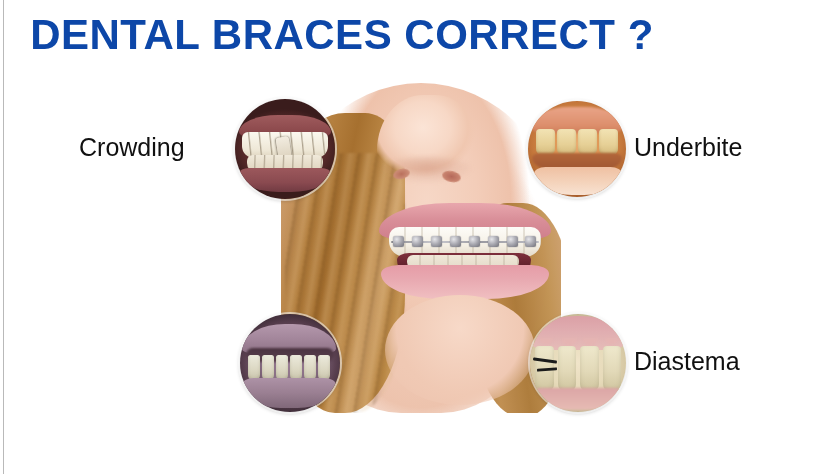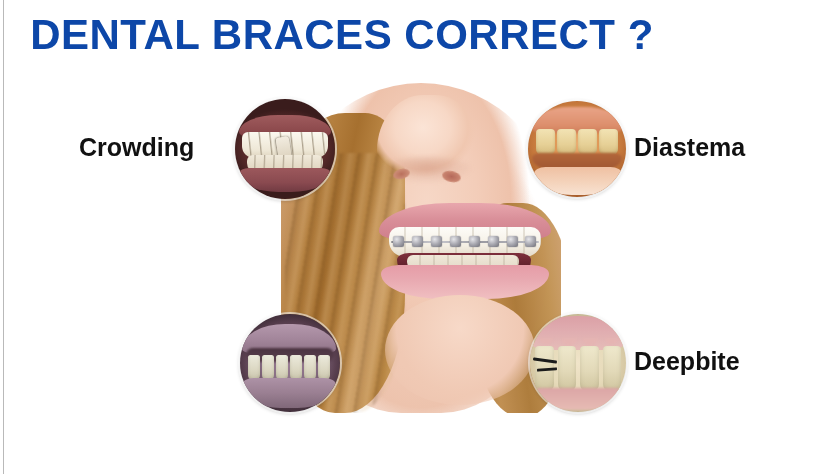--- a/index.html
+++ b/index.html
@@ -455,21 +455,21 @@
     border-radius: 12px 12px 46px 46px / 6px 6px 20px 20px;
     background: linear-gradient(180deg, #dca6a6 0%, #e7bcb4 100%);
     filter: blur(0.8px);
   }
 
   
   .label {
     position: absolute;
     font-size: 25px;
     line-height: 28px;
-    font-weight: 700;
+    font-weight: 400;
     color: #111111;
     white-space: nowrap;
     font-family: "Liberation Sans", "DejaVu Sans", sans-serif;
   }
   .label-crowding  { left: 79px;  top: 133px; }
   .label-deepbite  { left: 634px; top: 133px; }
   .label-underbite { left: 80px;  top: 347px; letter-spacing: 1.2px; }
   .label-diastema  { left: 634px; top: 347px; }
 </style>
 </head>
@@ -560,18 +560,18 @@
         <i></i>
         <i></i>
     </div>
     <div class="diastema-mark"></div>
     <div class="diastema-mark2"></div>
     <div class="diastema-lower-gum"></div>
   </div>
 
   <div class="label label-crowding">Crowding</div>
 
-  <div class="label label-deepbite">Diastema</div>
-
-
-  <div class="label label-diastema">Deepbite</div>
+  <div class="label label-deepbite">Underbite</div>
+
+
+  <div class="label label-diastema">Diastema</div>
 
 </div>
 
 </body></html>

